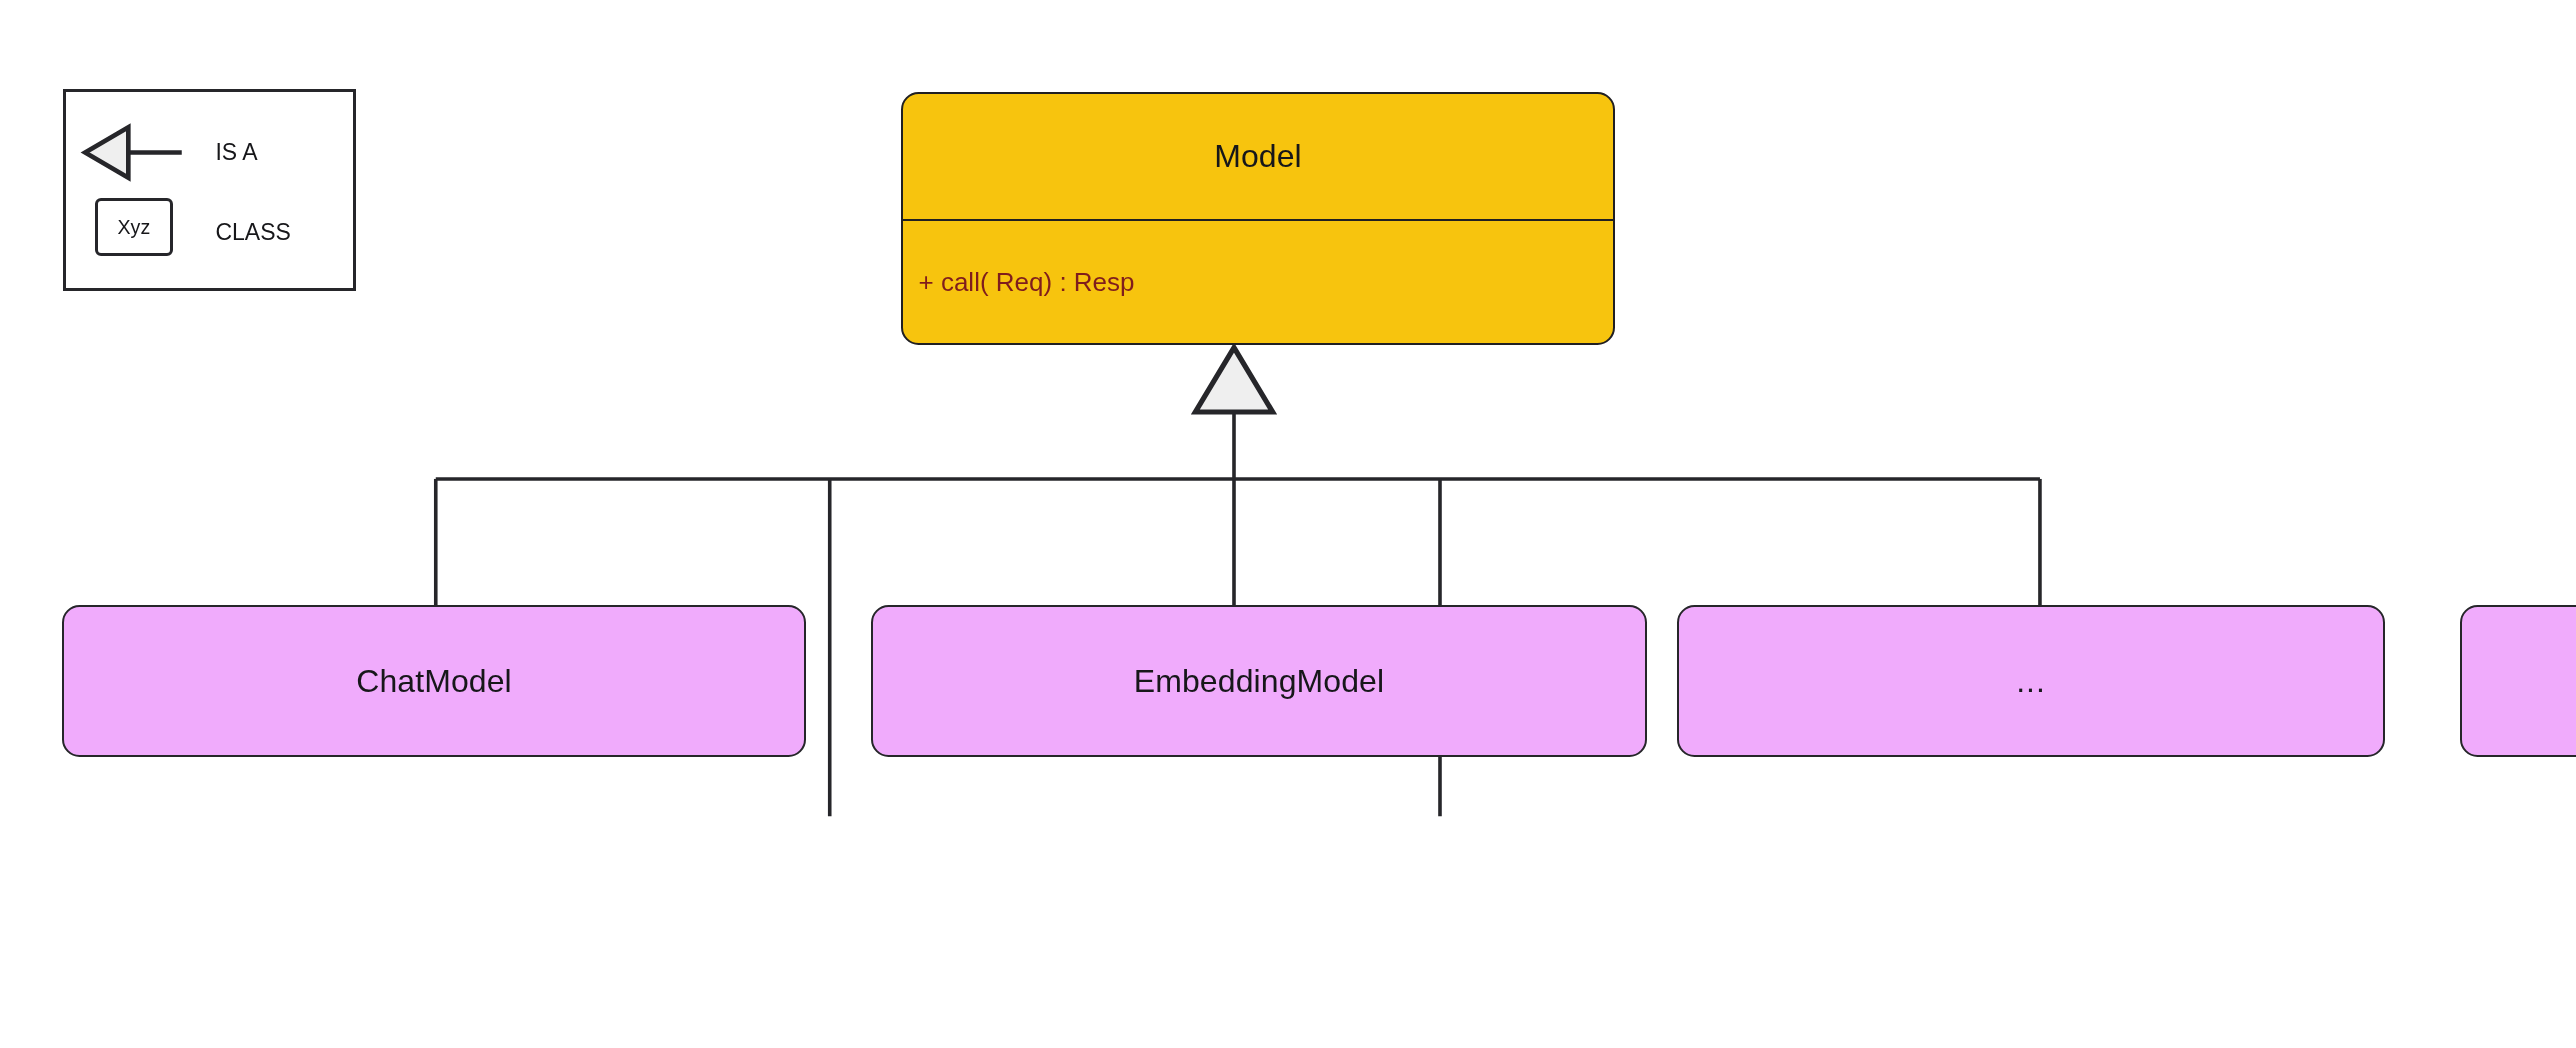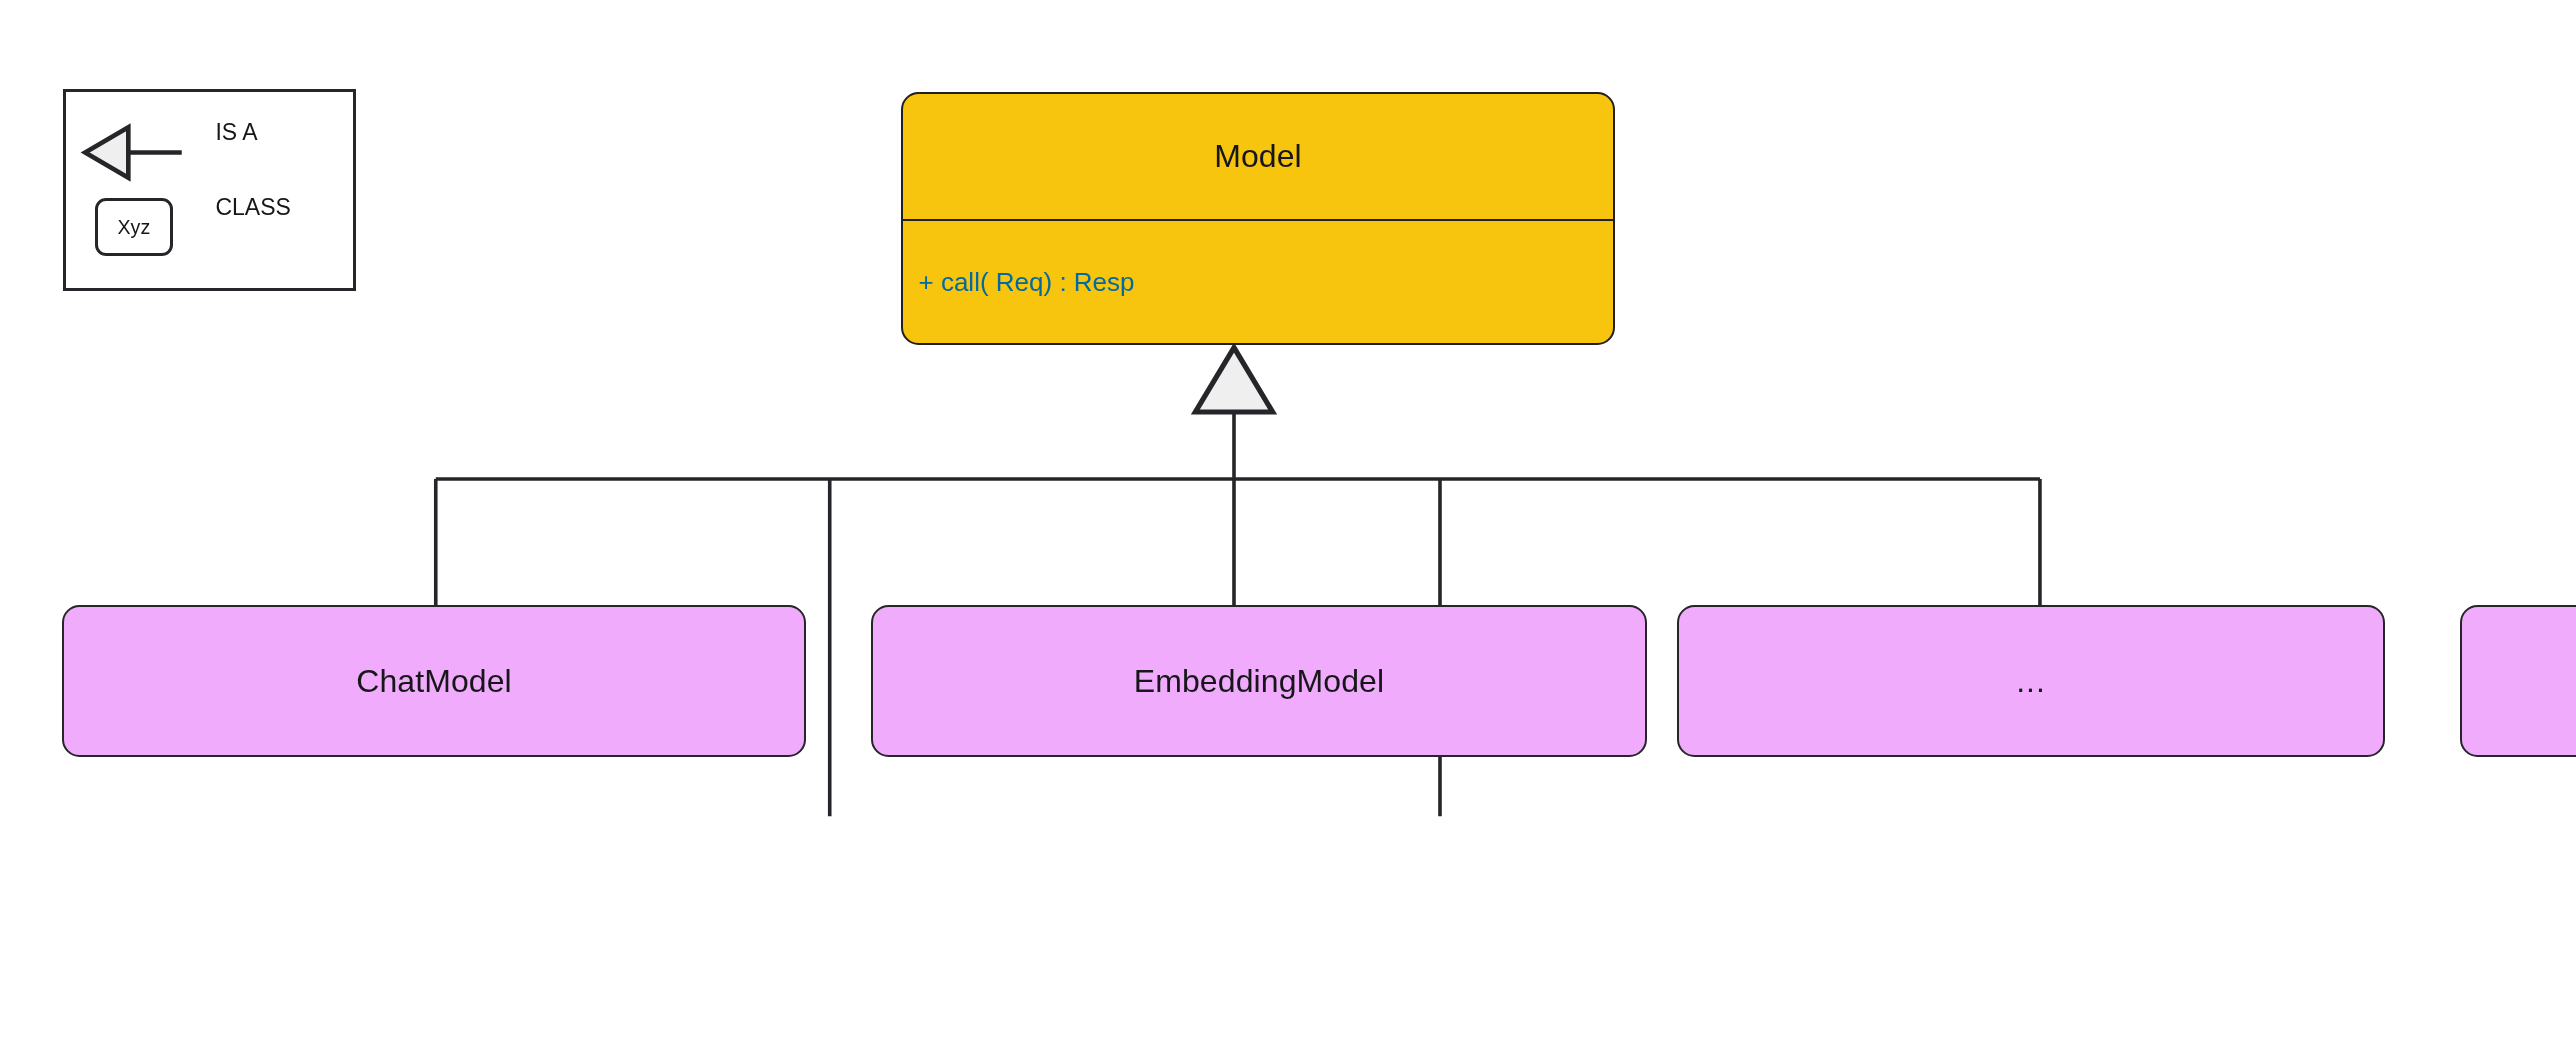--- a/index.html
+++ b/index.html
@@ -62,21 +62,21 @@
     background: #201f22;
     flex: 0 0 auto;
   }
   .class-members {
     flex: 1 1 auto;
     display: flex;
     align-items: center;
     justify-content: flex-start;
     padding-left: 15.5px;
     font-size: 26px;
-    color: #0369a1;
+    color: #7f1d1d;
     white-space: nowrap;
   }
   .ellipsis-label {
     font-size: 32px;
     letter-spacing: 1px;
   }
 
   
   #legend {
     position: absolute;
@@ -84,21 +84,21 @@
     top: 89px;
     width: 293px;
     height: 202px;
     box-sizing: border-box;
     border: 3.1px solid #26262a;
     background: #ffffff;
   }
   .legend-row {
     position: absolute;
     display: flex;
-    align-items: flex-start;
+    align-items: center;
   }
   #legend-row-isa  { left: 13.4px; top: 27px;  width: 266px; height: 67px; }
   #legend-row-class{ left: 13.4px; top: 102px; width: 266px; height: 77px; }
   .legend-sample {
     width: 112px;
     height: 100%;
     position: relative;
     flex: 0 0 auto;
   }
   .legend-text {
@@ -108,21 +108,21 @@
     white-space: nowrap;
   }
   .legend-chip {
     position: absolute;
     left: 15.5px;
     top: 4.1px;
     width: 78px;
     height: 58px;
     box-sizing: border-box;
     border: 3.1px solid #26262a;
-    border-radius: 11px;
+    border-radius: 6px;
     background: #ffffff;
     display: flex;
     align-items: center;
     justify-content: center;
     font-size: 19.6px;
     color: #17171a;
   }
 </style>
 </head>
 <body>

